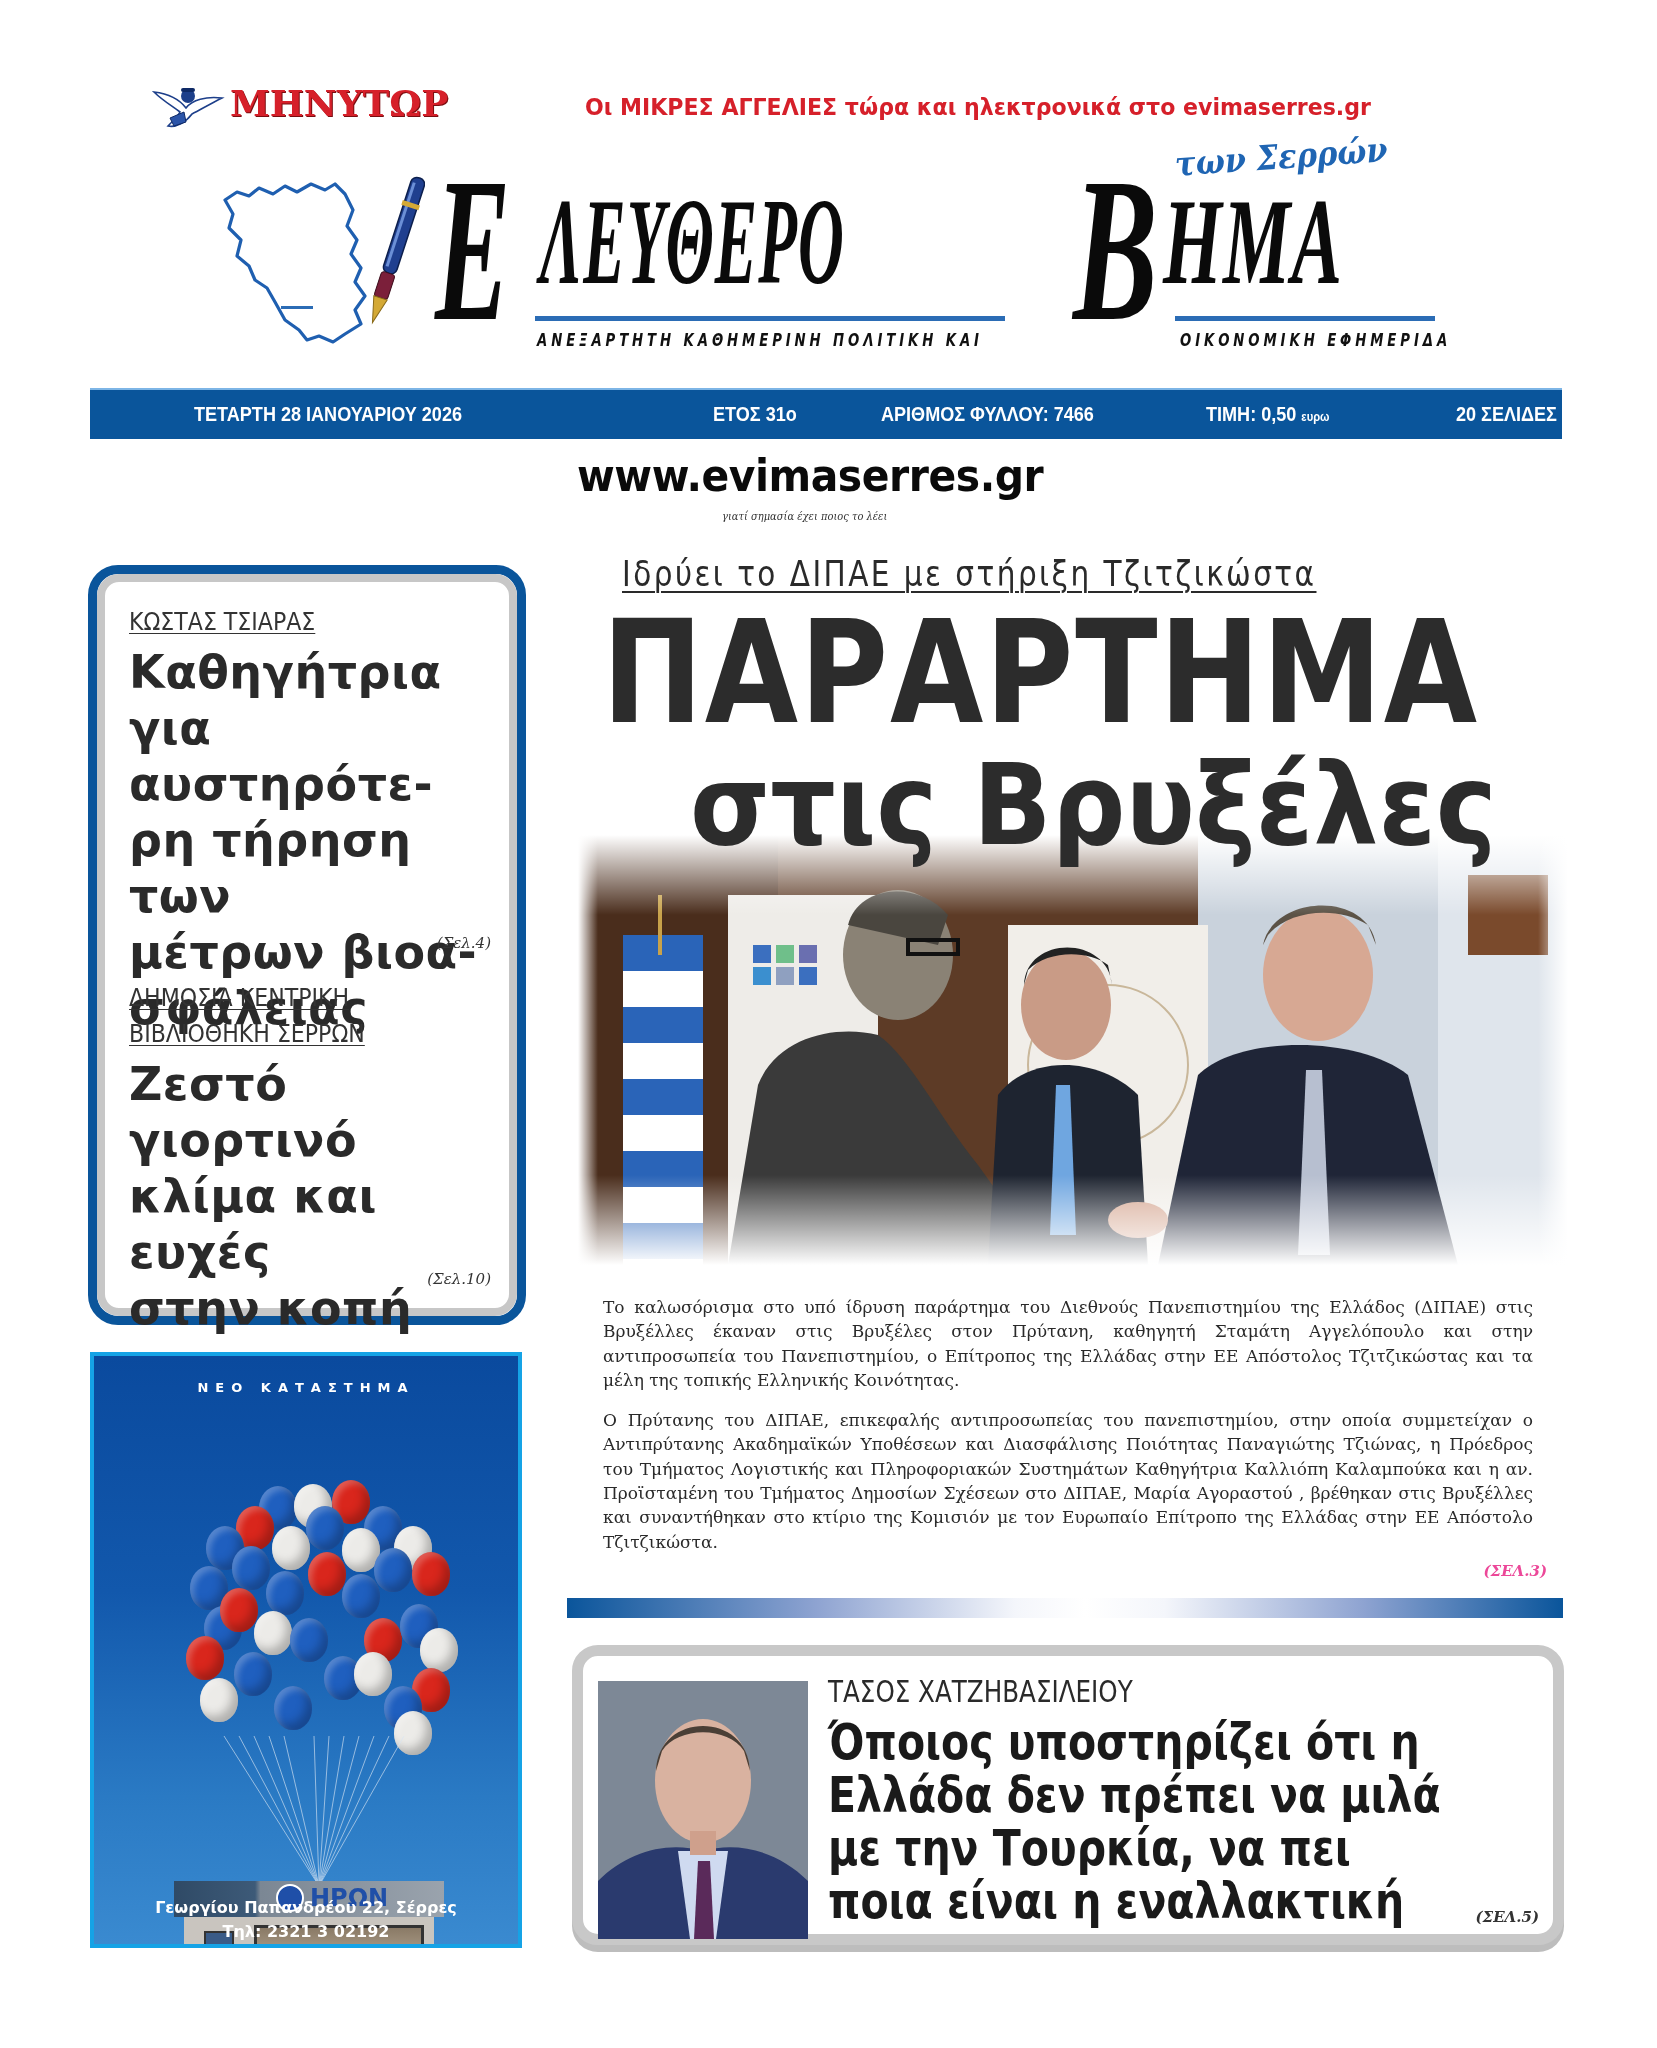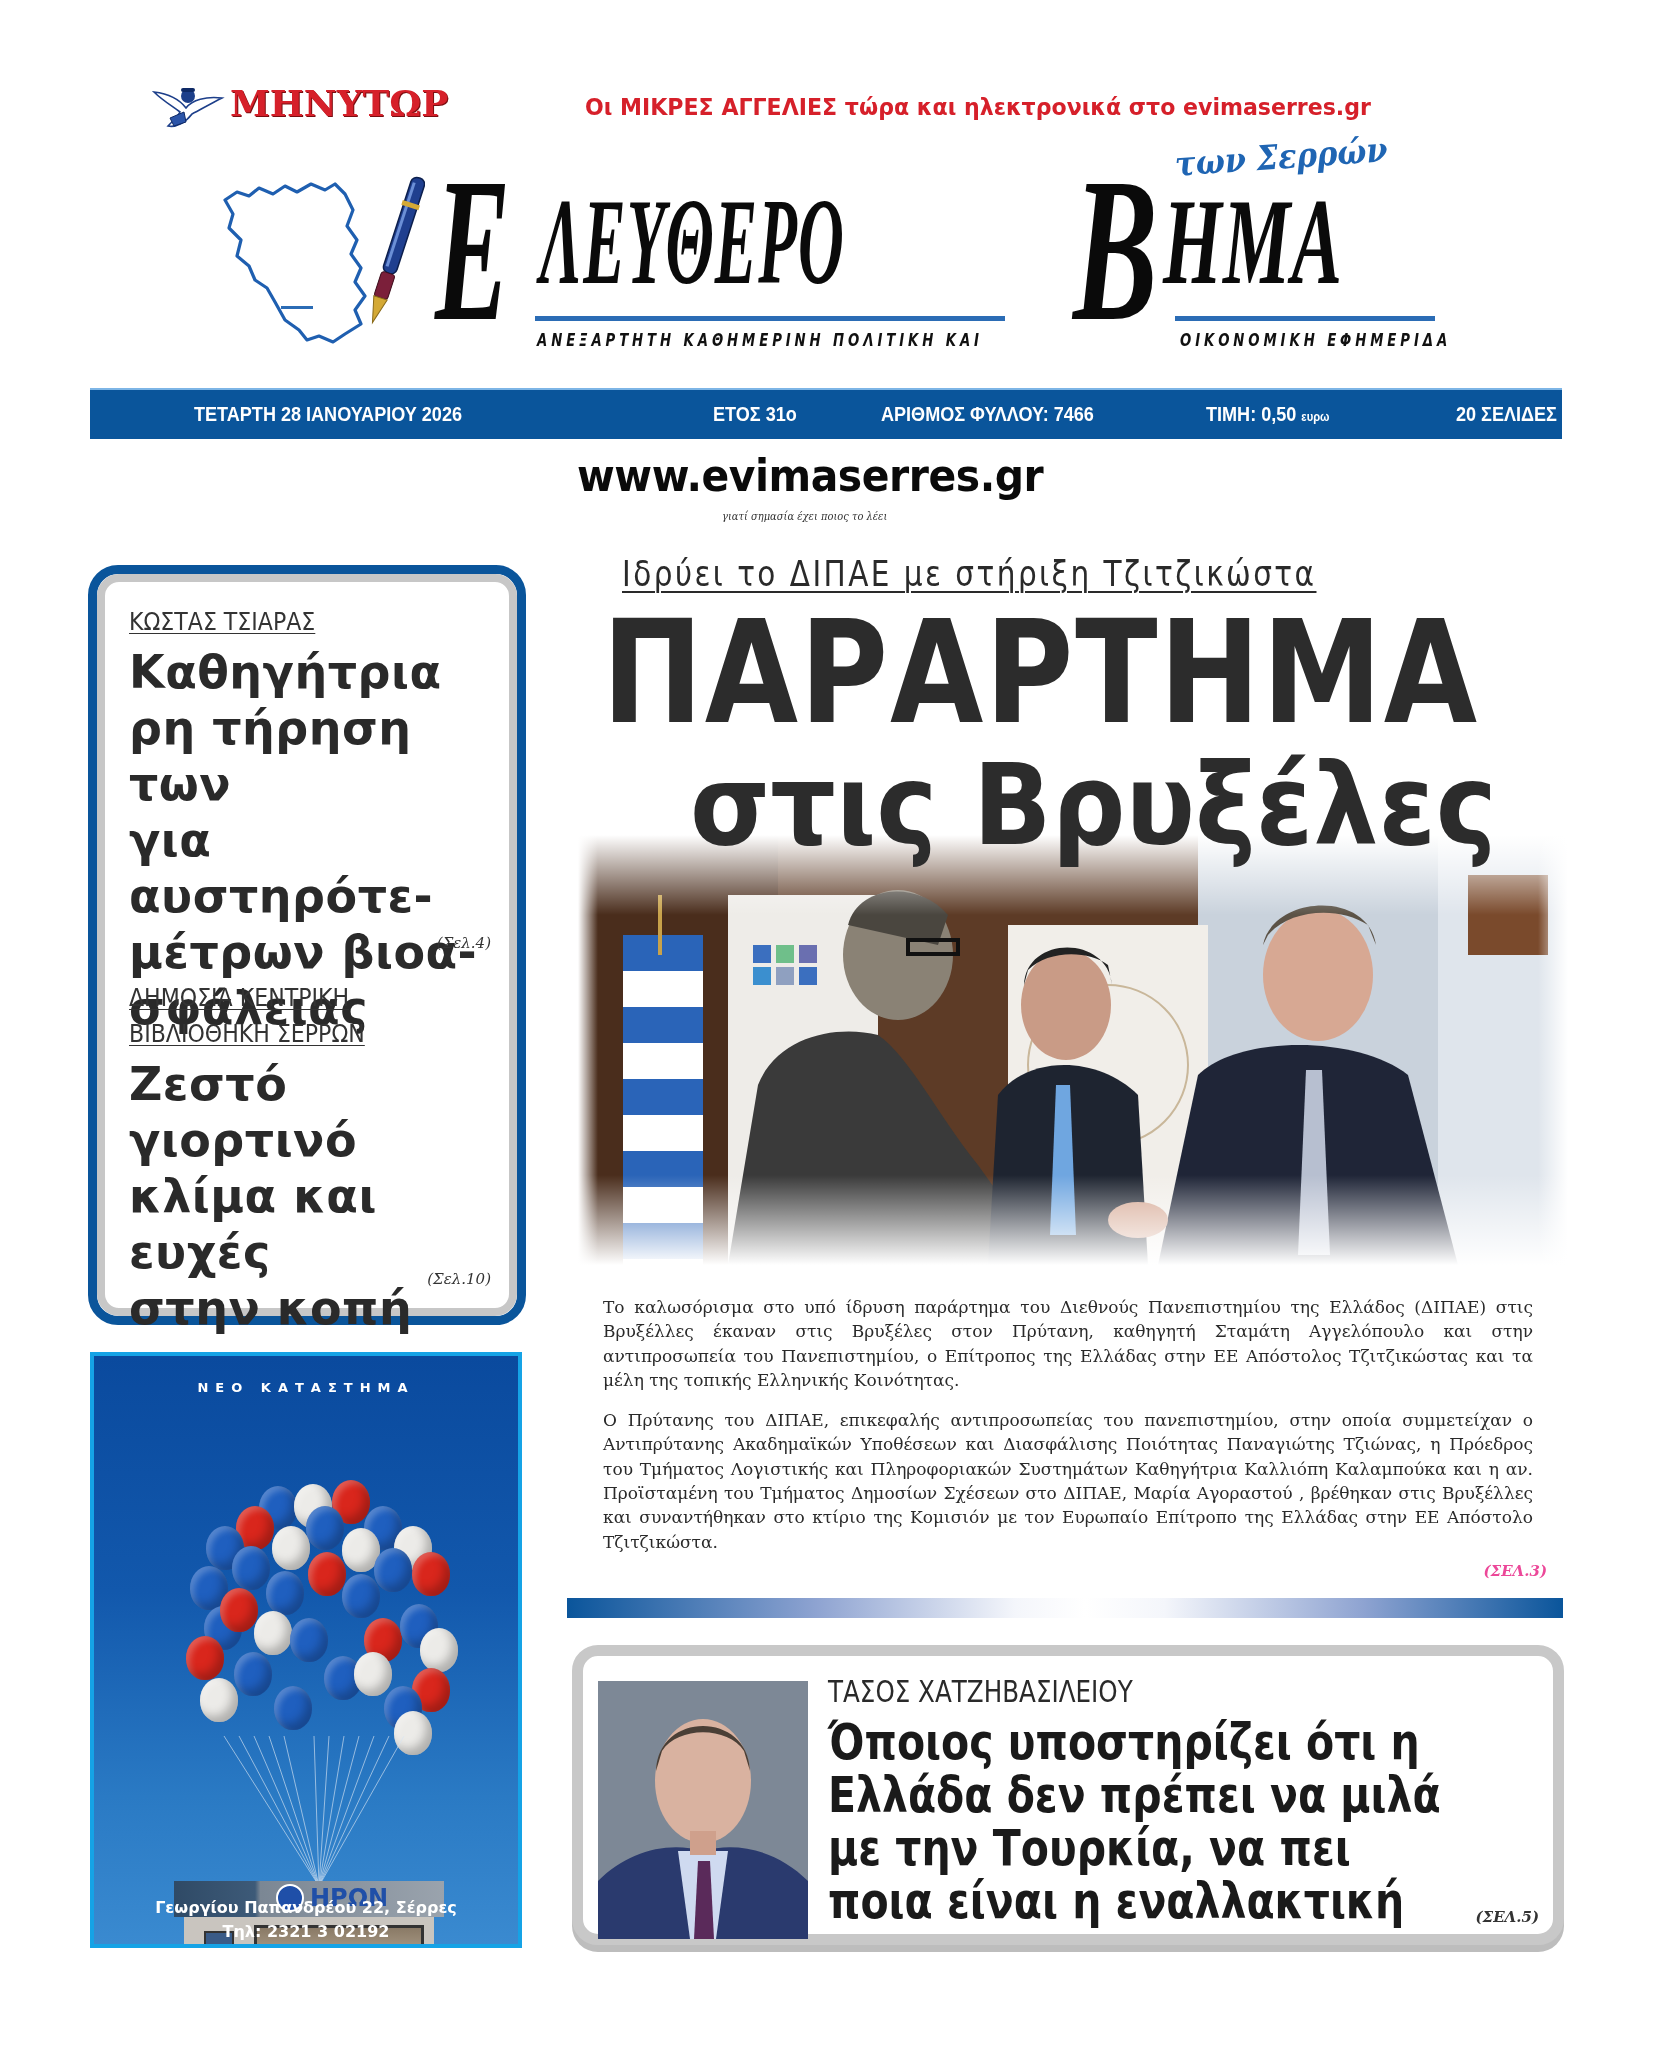--- a/index.html
+++ b/index.html
@@ -140,22 +140,22 @@
 
 <a class="site-url">www.evimaserres.gr</a>
 <span class="tagline">γιατί σημασία έχει ποιος το λέει</span>
 
 <div class="left-box">
   <div class="left-box-inner">
     <div class="story1">
       <div class="kicker">ΚΩΣΤΑΣ ΤΣΙΑΡΑΣ</div>
       <div class="left-headline">
         <div>Καθηγήτρια</div>
+        <div>για αυστηρότε-</div>
         <div>ρη τήρηση των</div>
-        <div>για αυστηρότε-</div>
         <div>μέτρων βιοα-</div>
         <div>σφάλειας</div>
       </div>
       <div class="page-ref">(Σελ.4)</div>
     </div>
     <div class="story2">
       <div class="kicker">ΔΗΜΟΣΙΑ ΚΕΝΤΡΙΚΗ</div>
       <div class="kicker">ΒΙΒΛΙΟΘΗΚΗ ΣΕΡΡΩΝ</div>
       <div class="left-headline">
         <div>Ζεστό γιορτινό</div>

